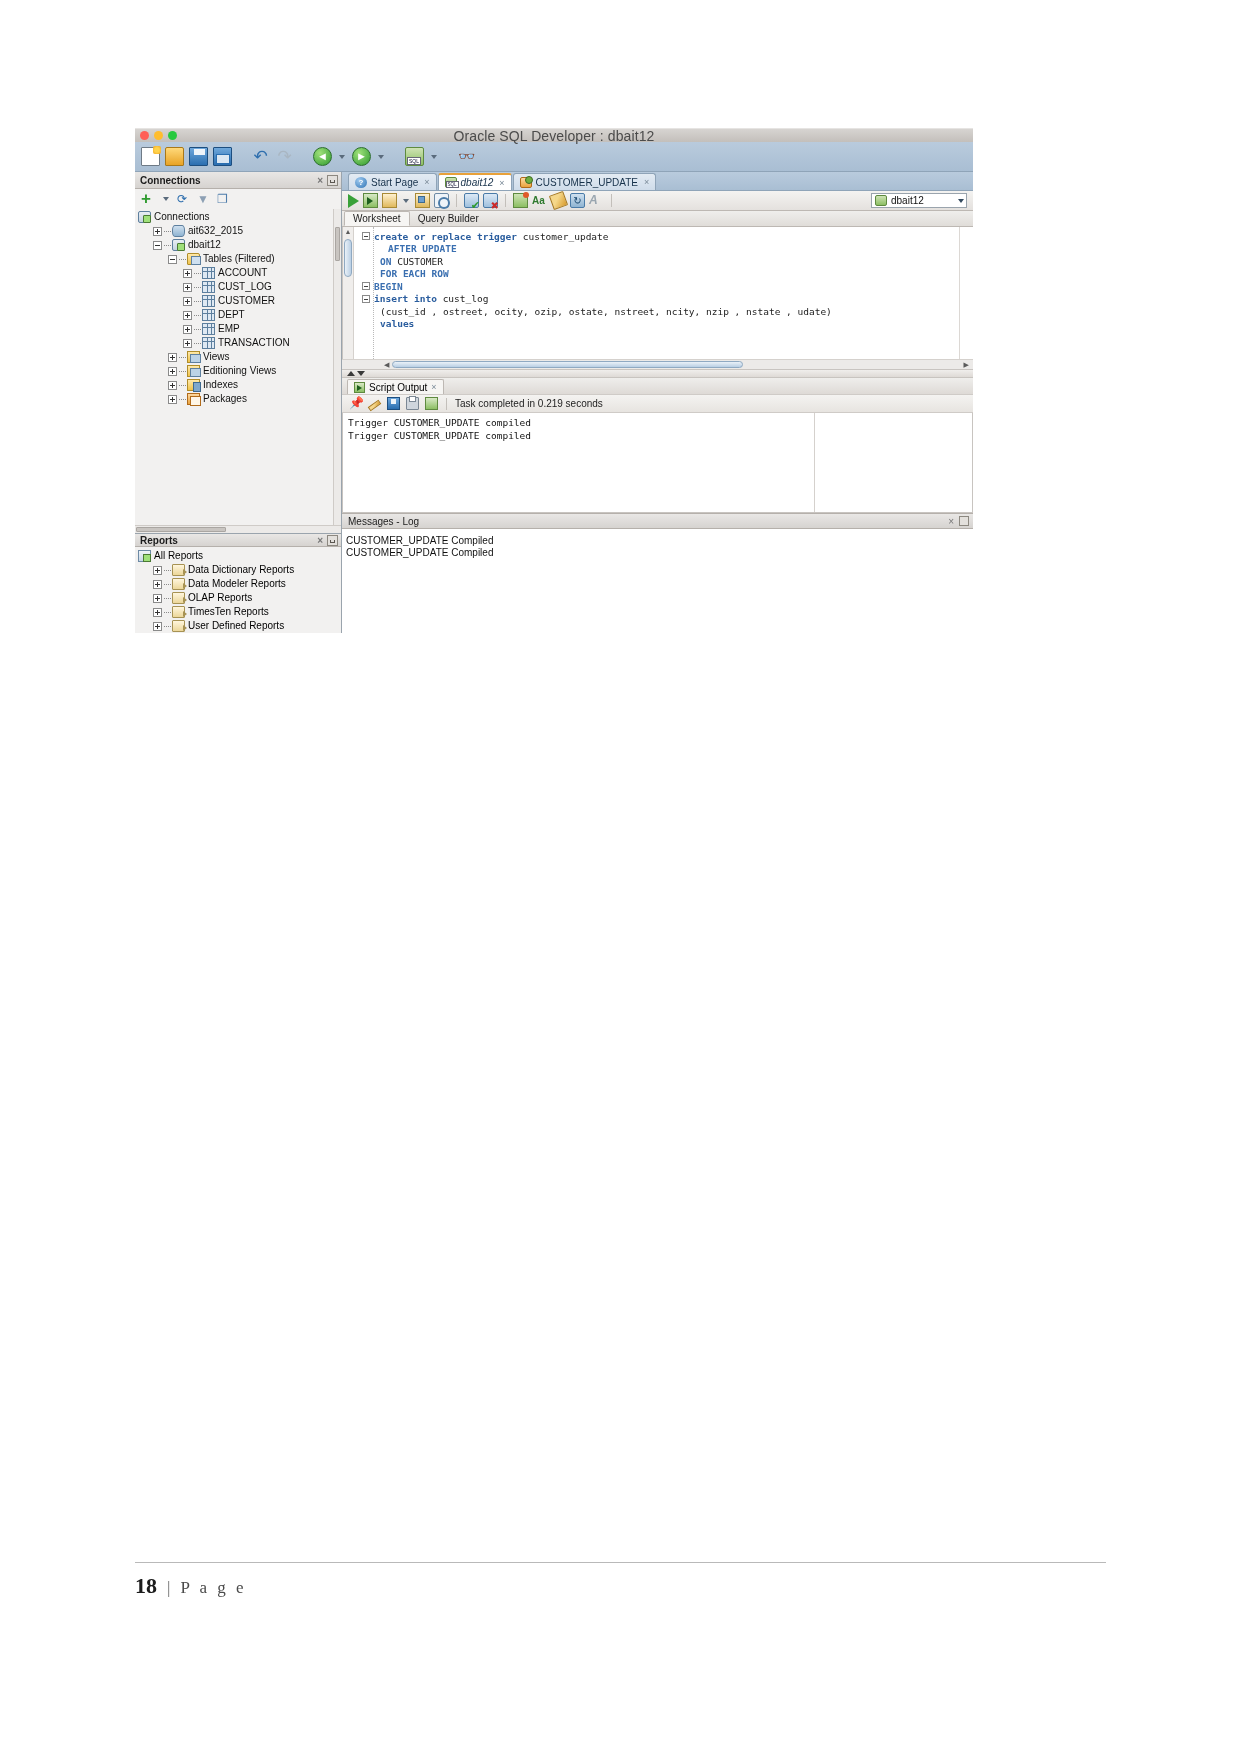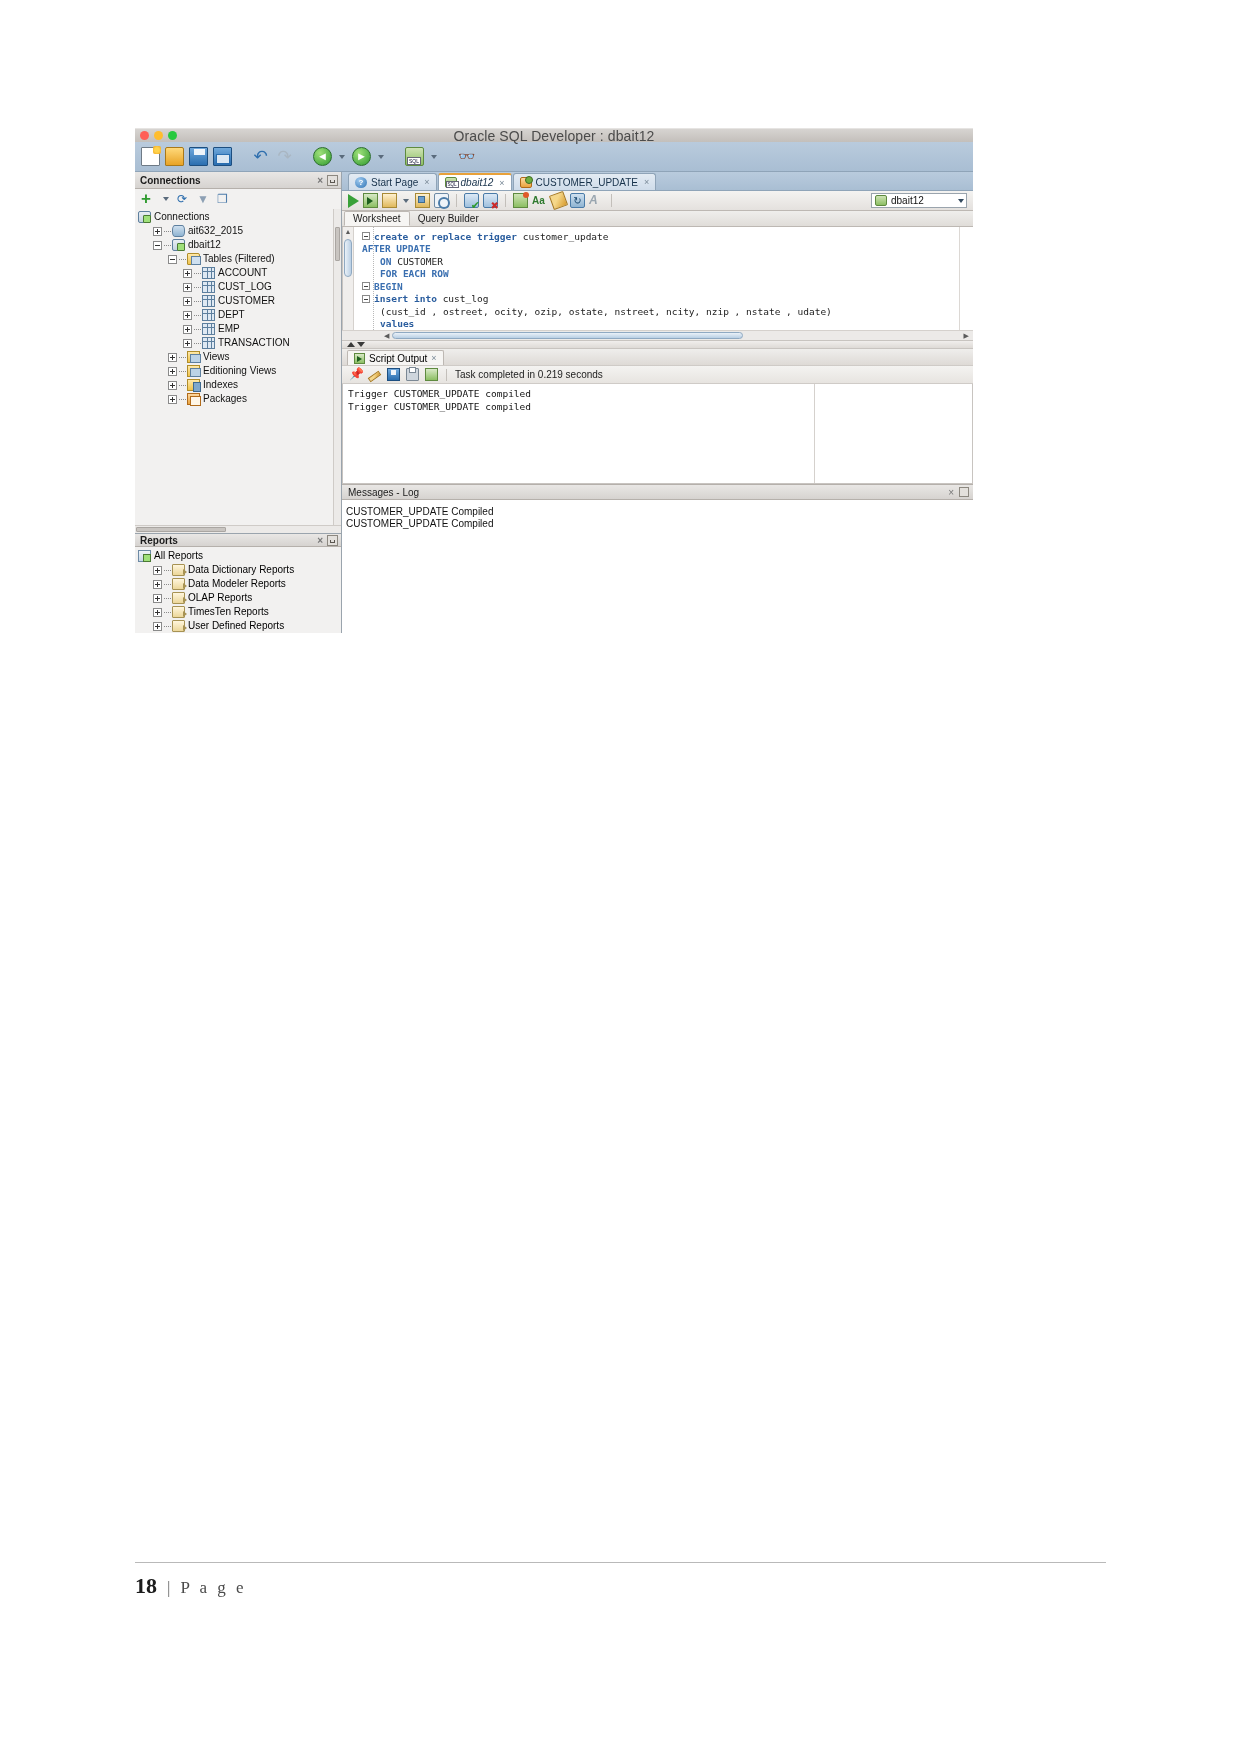--- a/index.html
+++ b/index.html
@@ -227,21 +227,21 @@
   
   .ws-subtabs {
     height:16px; display:flex; align-items:stretch;
     background:linear-gradient(to bottom,#efeeec,#e0ddd9);
     border-bottom:1px solid #bdb8b3;
     padding-left:2px;
   }
   .subtab { display:flex;align-items:center;padding:0 8px;font-size:10px;color:#1b1b1b; }
   .subtab.active { background:#f6f5f3; border:1px solid #bdb8b3; border-bottom:1px solid #f6f5f3; border-radius:2px 2px 0 0; }
 
-  .editor-wrap { position:relative; height:103px; display:flex; background:#ffffff;
+  .editor-wrap { position:relative; height:132px; display:flex; background:#ffffff;
                  border-left:1px solid #c8c4c0; }
   .editor-vscroll { width:11px; background:#f0eeec; border-right:1px solid #d5d1cd; position:relative; }
   .editor-vscroll .arr { height:9px; text-align:center; font-size:7px; color:#5b5b5b; line-height:9px; }
   .editor-vscroll .thumb { position:absolute; left:1px; right:1px; top:12px; height:38px;
                            background:linear-gradient(to right,#eaf1f8,#b9cfe4); border:1px solid #8fa9c2; border-radius:5px; }
   .code-area { flex:1; position:relative; overflow:hidden; padding:3px 0 0 0; background:#fff;
                font-family:"DejaVu Sans Mono", monospace; font-size:9.5px; }
   .code-line { display:flex; align-items:center; height:12.5px; white-space:pre; padding-left:20px; position:relative; }
   .fold {
     position:absolute; left:8px; top:2px; width:8px; height:8px;
@@ -579,21 +579,21 @@
 
       <div class="editor-wrap">
         <div class="editor-vscroll">
           <div class="arr">▲</div>
           <div class="thumb"></div>
         </div>
         <div class="code-area">
           <div class="guide"></div>
           <div id="code-lines">
               <div class="code-line" style="padding-left: 20px;"><span class="fold"></span><span class="kw">create or replace trigger </span><span class="pl">customer_update</span></div>
-              <div class="code-line" style="padding-left: 8px;"><span class="kw2">AFTER UPDATE</span></div>
+              <div class="code-line" style="padding-left: 34px;"><span class="kw2">AFTER UPDATE</span></div>
               <div class="code-line" style="padding-left: 26px;"><span class="kw2">ON </span><span class="pl">CUSTOMER</span></div>
               <div class="code-line" style="padding-left: 26px;"><span class="kw2">FOR EACH ROW</span></div>
               <div class="code-line" style="padding-left: 20px;"><span class="fold"></span><span class="kw2">BEGIN</span></div>
               <div class="code-line" style="padding-left: 20px;"><span class="fold"></span><span class="kw">insert into </span><span class="pl">cust_log</span></div>
               <div class="code-line" style="padding-left: 26px;"><span class="pl">(cust_id , ostreet, ocity, ozip, ostate, nstreet, ncity, nzip , nstate , udate)</span></div>
               <div class="code-line" style="padding-left: 26px;"><span class="kw">values</span></div>
             </div>
           <div class="editor-right-border"></div>
         </div>
       </div>

